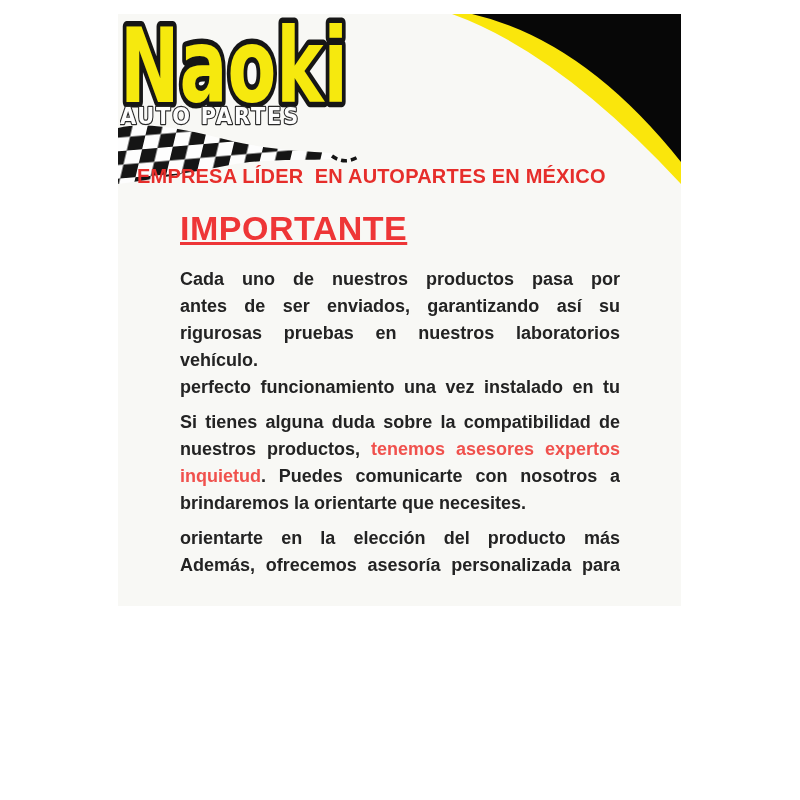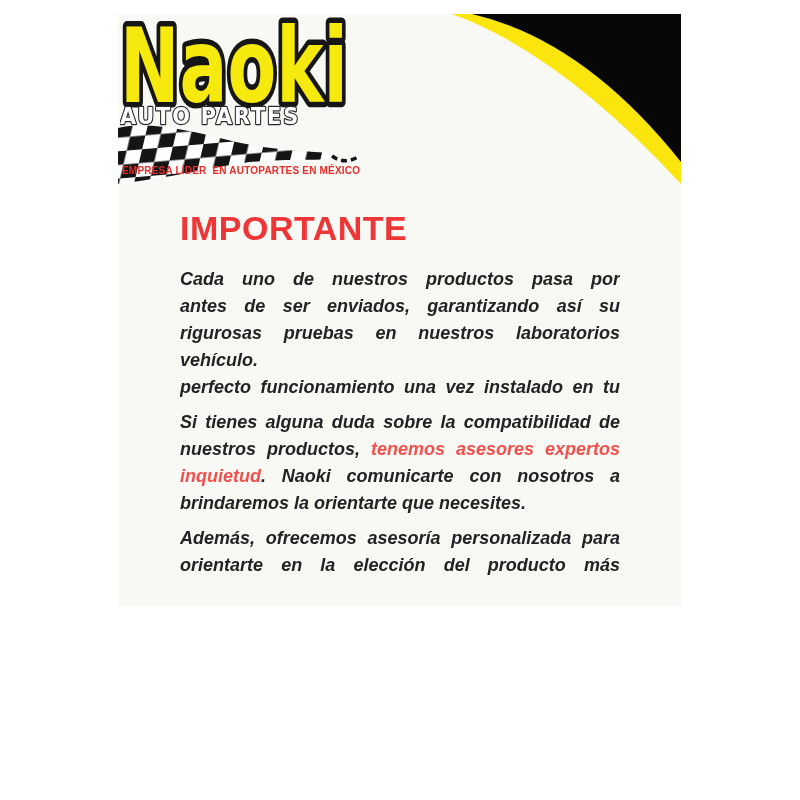--- a/index.html
+++ b/index.html
@@ -9,25 +9,25 @@
           background:var(--poster-bg,#f8f8f5);overflow:hidden;}
   .bg-decor{position:absolute;left:0;top:0;width:563px;height:800px;pointer-events:none;}
   .logo-svg{position:absolute;left:2px;top:0;width:360px;height:122px;}
   .logo-word{font-family:"DejaVu Sans",sans-serif;font-weight:bold;font-size:104px;
              paint-order:stroke;stroke:#161616;stroke-width:11px;stroke-linejoin:round;
              fill:var(--brand-yellow,#f6e90e);}
   .logo-sub{font-family:"DejaVu Sans",sans-serif;font-weight:bold;font-size:23px;
             paint-order:stroke;stroke:#2a2a2a;stroke-width:2.4px;stroke-linejoin:round;
             fill:#fdfdfd;letter-spacing:2px;}
   .flag-svg{position:absolute;left:0;top:110px;width:240px;height:64px;}
-  .tagline{position:absolute;left:4px;top:151px;font-size:10px;font-weight:bold;
-           letter-spacing:.2px;color:var(--tagline-red,#e62e2b);white-space:pre;}
+  .tagline{position:absolute;left:4px;top:151px;font-size:20px;font-weight:bold;
+           letter-spacing:.2px;color:var(--tagline-red,#e62e2b);white-space:pre;padding-left:15px;}
   .title{position:absolute;left:62px;top:195px;margin:0;font-size:34px;font-weight:bold;
-         letter-spacing:.5px;color:var(--accent-red,#ee3637);}
-  .paragraphs{position:absolute;left:62px;top:252px;width:440px;font-style:italic;}
+         letter-spacing:.5px;color:var(--accent-red,#ee3637);text-decoration:underline;}
+  .paragraphs{position:absolute;left:62px;top:252px;width:440px;}
   .paragraph{margin:0 0 8px 0;}
   .line{height:27px;line-height:27px;font-size:18px;font-weight:bold;
         color:var(--text-dark,#232323);text-align:justify;text-align-last:justify;
         -moz-text-align-last:justify;overflow:hidden;}
   .line.last{text-align-last:left;-moz-text-align-last:left;}
   .red{color:var(--highlight-red,#f0514d);}
 </style>
 </head>
 <body>
 
@@ -89,24 +89,24 @@
           <div class="paragraph">
             <div class="line"><span>Cada uno de nuestros productos pasa por</span></div>
             <div class="line"><span>antes de ser enviados, garantizando así su</span></div>
             <div class="line"><span>rigurosas pruebas en nuestros laboratorios</span></div>
             <div class="line last"><span>vehículo.</span></div>
             <div class="line"><span>perfecto funcionamiento una vez instalado en tu</span></div>
           </div>
           <div class="paragraph">
             <div class="line"><span>Si tienes alguna duda sobre la compatibilidad de</span></div>
             <div class="line"><span>nuestros productos, </span><span class="red">tenemos asesores expertos</span></div>
-            <div class="line"><span class="red">inquietud</span><span>. Naoki comunicarte con nosotros a</span></div>
+            <div class="line"><span class="red">inquietud</span><span>. Puedes comunicarte con nosotros a</span></div>
             <div class="line last"><span>brindaremos la orientarte que necesites.</span></div>
           </div>
           <div class="paragraph">
+            <div class="line"><span>orientarte en la elección del producto más</span></div>
             <div class="line"><span>Además, ofrecemos asesoría personalizada para</span></div>
-            <div class="line"><span>orientarte en la elección del producto más</span></div>
           </div>
         </div>
     </main>
 
   </div>
 </div>
 
 </body></html>

